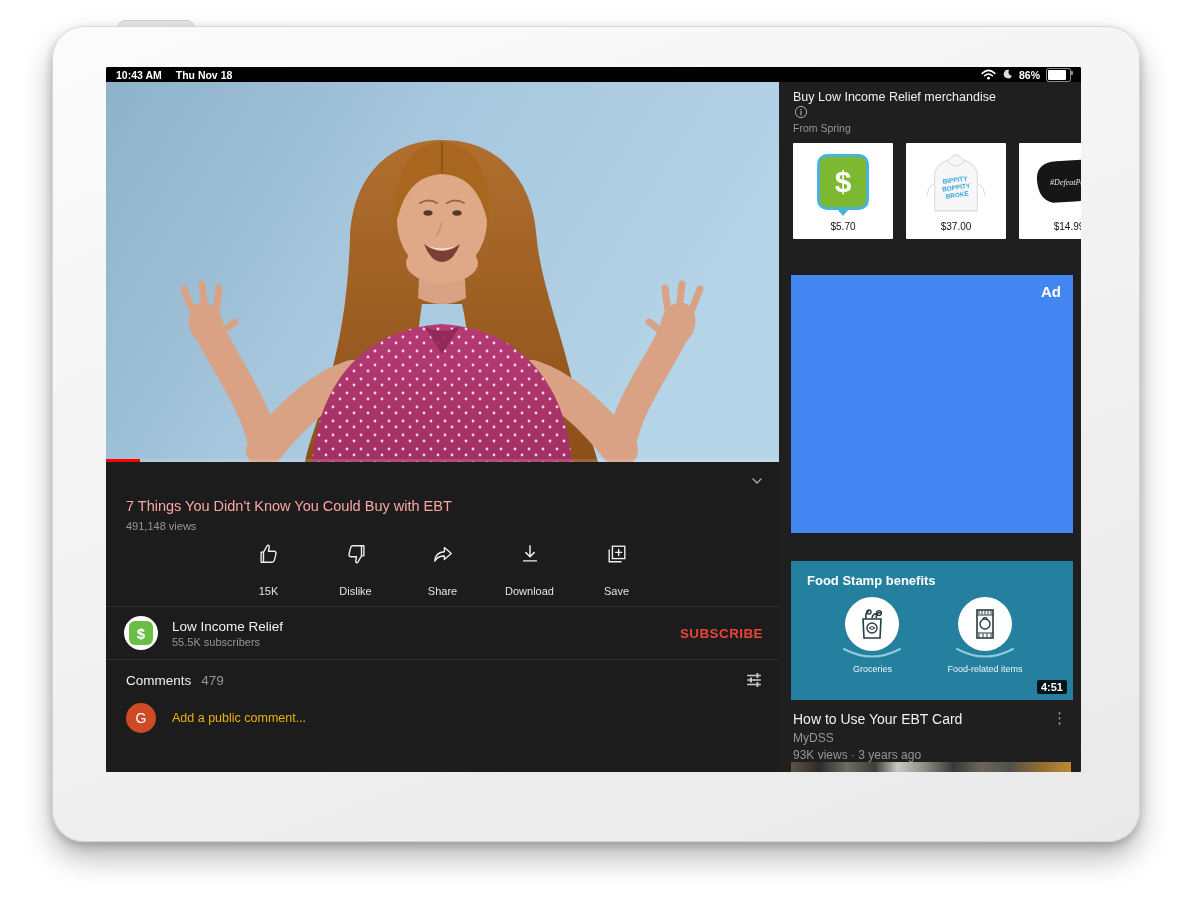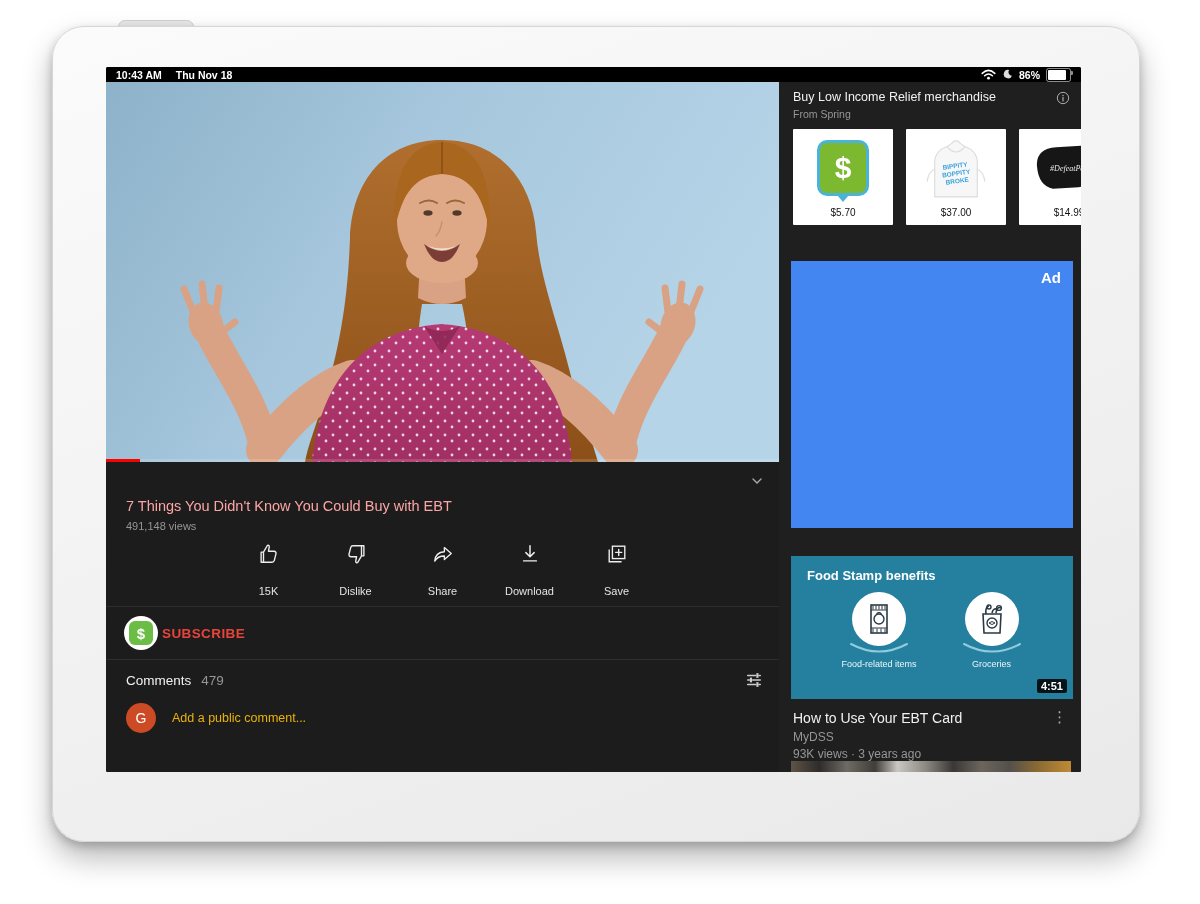--- a/index.html
+++ b/index.html
@@ -63,21 +63,21 @@
   .c-title{font-size:13.5px;color:#f1f1f1;}
   .c-count{font-size:13.5px;color:#969696;margin-left:10px;flex:1;}
   .comment-row{display:flex;align-items:center;padding:6px 20px 16px 20px;}
   .cm-avatar{width:30px;height:30px;border-radius:50%;background:#cc4a24;color:#fff;
     display:flex;align-items:center;justify-content:center;font-size:14px;flex:none;}
   .cm-placeholder{margin-left:16px;font-size:12.5px;color:#eab308;}
   .main-filler{flex:1;}
   
   .sidebar{flex:1;background:#1f1f1f;overflow:hidden;display:flex;flex-direction:column;
     padding:8px 0 0 0;position:relative;}
-  .merch-header{display:flex;align-items:flex-start;padding:0 10px 0 14px;}
+  .merch-header{display:flex;align-items:flex-start;padding:0 10px 0 14px;flex-direction:column;}
   .merch-title{font-size:12.5px;color:#f1f1f1;flex:1;}
   .merch-source{font-size:10.5px;color:#969696;padding:2px 14px 0 14px;}
   .merch-cards{display:flex;gap:13px;margin:9px 0 0 14px;width:288px;}
   .mcard{width:100px;height:96px;background:#fff;border-radius:1px;flex:none;display:flex;
     flex-direction:column;align-items:center;justify-content:flex-end;cursor:pointer;position:relative;}
   .mcard .art{position:absolute;top:6px;left:0;right:0;height:66px;display:flex;
     align-items:center;justify-content:center;}
   .mcard .price{font-size:10px;color:#111;padding-bottom:7px;font-weight:400;}
   .sticker{width:46px;height:50px;background:#7cb830;border:3px solid #49b4d8;border-radius:10px;
     color:#fff;font-size:30px;font-weight:700;display:flex;align-items:center;justify-content:center;
@@ -242,20 +242,24 @@
               <span class="lbl">Save</span>
             </div>
           </div>
 
           <div class="divider"></div>
 
           <div class="channel-row">
             <div class="ch-avatar">
               <span class="bubble">$</span>
             </div>
+            <div class="ch-text">
+              <div class="ch-name">Low Income Relief</div>
+              <div class="ch-subs">55.5K subscribers</div>
+            </div>
             <div class="subscribe">SUBSCRIBE</div>
           </div>
 
           <div class="divider"></div>
 
           <div class="comments-header">
             <span class="c-title">Comments</span>
             <span class="c-count">479</span>
             <svg class="icon" width="18" height="18" viewBox="0 0 20 20">
               <g stroke="#ccc" stroke-width="1.6" stroke-linecap="round">
@@ -321,51 +325,51 @@
             </div>
           </div>
 
           <div class="ad-box">
             <span class="ad-label">Ad</span>
           </div>
 
           <div class="thumb">
             <div class="thumb-title">Food Stamp benefits</div>
             <div class="thumb-circles">
-              <div class="circle-group">
-                <div class="t-circle">
-                  <svg width="28" height="34" viewBox="0 0 28 34">
-                    <rect x="6" y="3" width="16" height="28" fill="none" stroke="#2a3a44" stroke-width="1.6"></rect>
-                    <path d="M6 8 H22 M6 26 H22" stroke="#2a3a44" stroke-width="1.2"></path>
-                    <path d="M8 3.5 V7.5 M11 3.5 V7.5 M14 3.5 V7.5 M17 3.5 V7.5 M20 3.5 V7.5 M8 26.5 V30.5 M12 26.5 V30.5 M16 26.5 V30.5 M20 26.5 V30.5" stroke="#2a3a44" stroke-width="1"></path>
-                    <circle cx="14" cy="17" r="5" fill="none" stroke="#2a3a44" stroke-width="1.4"></circle>
-                    <path d="M11.5 12 Q14 9.5 16.5 12" fill="none" stroke="#2a3a44" stroke-width="1.2"></path>
-                  </svg>
-                </div>
-                <svg class="arc" width="62" height="14" viewBox="0 0 62 14">
-                  <path d="M3 2 Q31 17 59 2" fill="none" stroke="#8fcbdd" stroke-width="2" stroke-linecap="round"></path>
-                </svg>
-                <div class="t-label">Food-related items</div>
-              </div>
               <div class="circle-group">
                 <div class="t-circle">
                   <svg width="32" height="34" viewBox="0 0 32 34">
                     <path d="M7 12 H25 L24 31 H8 Z" fill="none" stroke="#2a3a44" stroke-width="1.6"></path>
                     <circle cx="16" cy="21" r="5" fill="none" stroke="#2a3a44" stroke-width="1.4"></circle>
                     <path d="M13 21 Q16 18 19 21 M13 21 Q16 24 19 21" fill="none" stroke="#2a3a44" stroke-width="1"></path>
                     <path d="M10 12 Q9 5 13 4 M20 11 Q21 4 25 6 M16 11 Q17 6 21 7" fill="none" stroke="#2a3a44" stroke-width="1.6"></path>
                     <circle cx="23" cy="6" r="2.4" fill="none" stroke="#2a3a44" stroke-width="1.4"></circle>
                     <circle cx="13" cy="5" r="2" fill="none" stroke="#2a3a44" stroke-width="1.4"></circle>
                   </svg>
                 </div>
                 <svg class="arc" width="62" height="14" viewBox="0 0 62 14">
                   <path d="M3 2 Q31 17 59 2" fill="none" stroke="#8fcbdd" stroke-width="2" stroke-linecap="round"></path>
                 </svg>
                 <div class="t-label">Groceries</div>
               </div>
+              <div class="circle-group">
+                <div class="t-circle">
+                  <svg width="28" height="34" viewBox="0 0 28 34">
+                    <rect x="6" y="3" width="16" height="28" fill="none" stroke="#2a3a44" stroke-width="1.6"></rect>
+                    <path d="M6 8 H22 M6 26 H22" stroke="#2a3a44" stroke-width="1.2"></path>
+                    <path d="M8 3.5 V7.5 M11 3.5 V7.5 M14 3.5 V7.5 M17 3.5 V7.5 M20 3.5 V7.5 M8 26.5 V30.5 M12 26.5 V30.5 M16 26.5 V30.5 M20 26.5 V30.5" stroke="#2a3a44" stroke-width="1"></path>
+                    <circle cx="14" cy="17" r="5" fill="none" stroke="#2a3a44" stroke-width="1.4"></circle>
+                    <path d="M11.5 12 Q14 9.5 16.5 12" fill="none" stroke="#2a3a44" stroke-width="1.2"></path>
+                  </svg>
+                </div>
+                <svg class="arc" width="62" height="14" viewBox="0 0 62 14">
+                  <path d="M3 2 Q31 17 59 2" fill="none" stroke="#8fcbdd" stroke-width="2" stroke-linecap="round"></path>
+                </svg>
+                <div class="t-label">Food-related items</div>
+              </div>
             </div>
             <div class="duration">4:51</div>
           </div>
 
           <div class="sg-meta">
             <div class="sg-title">How to Use Your EBT Card</div>
             <div class="kebab">⋮</div>
           </div>
           <div class="sg-channel">MyDSS</div>
           <div class="sg-stats">93K views · 3 years ago</div>

